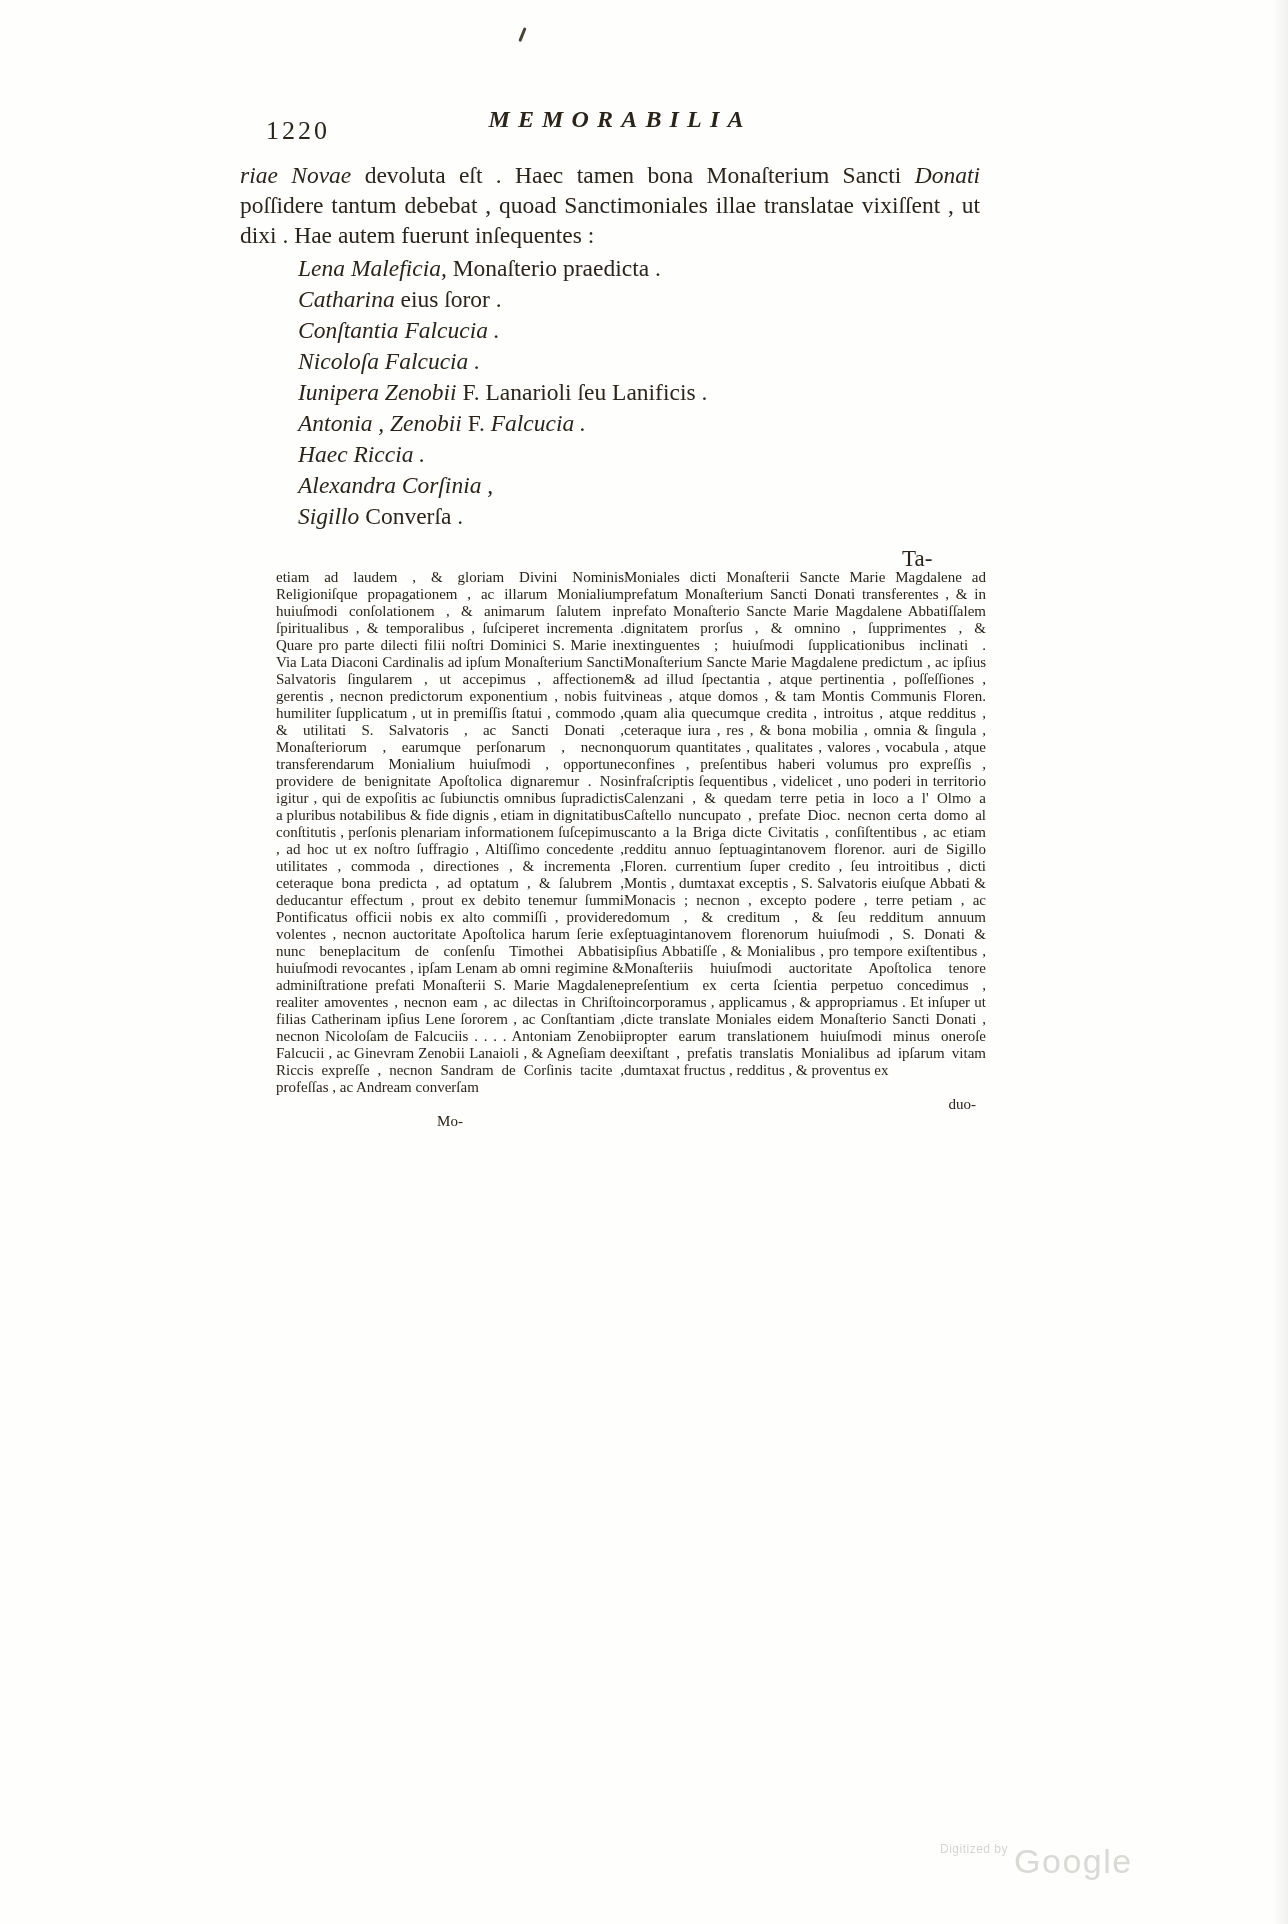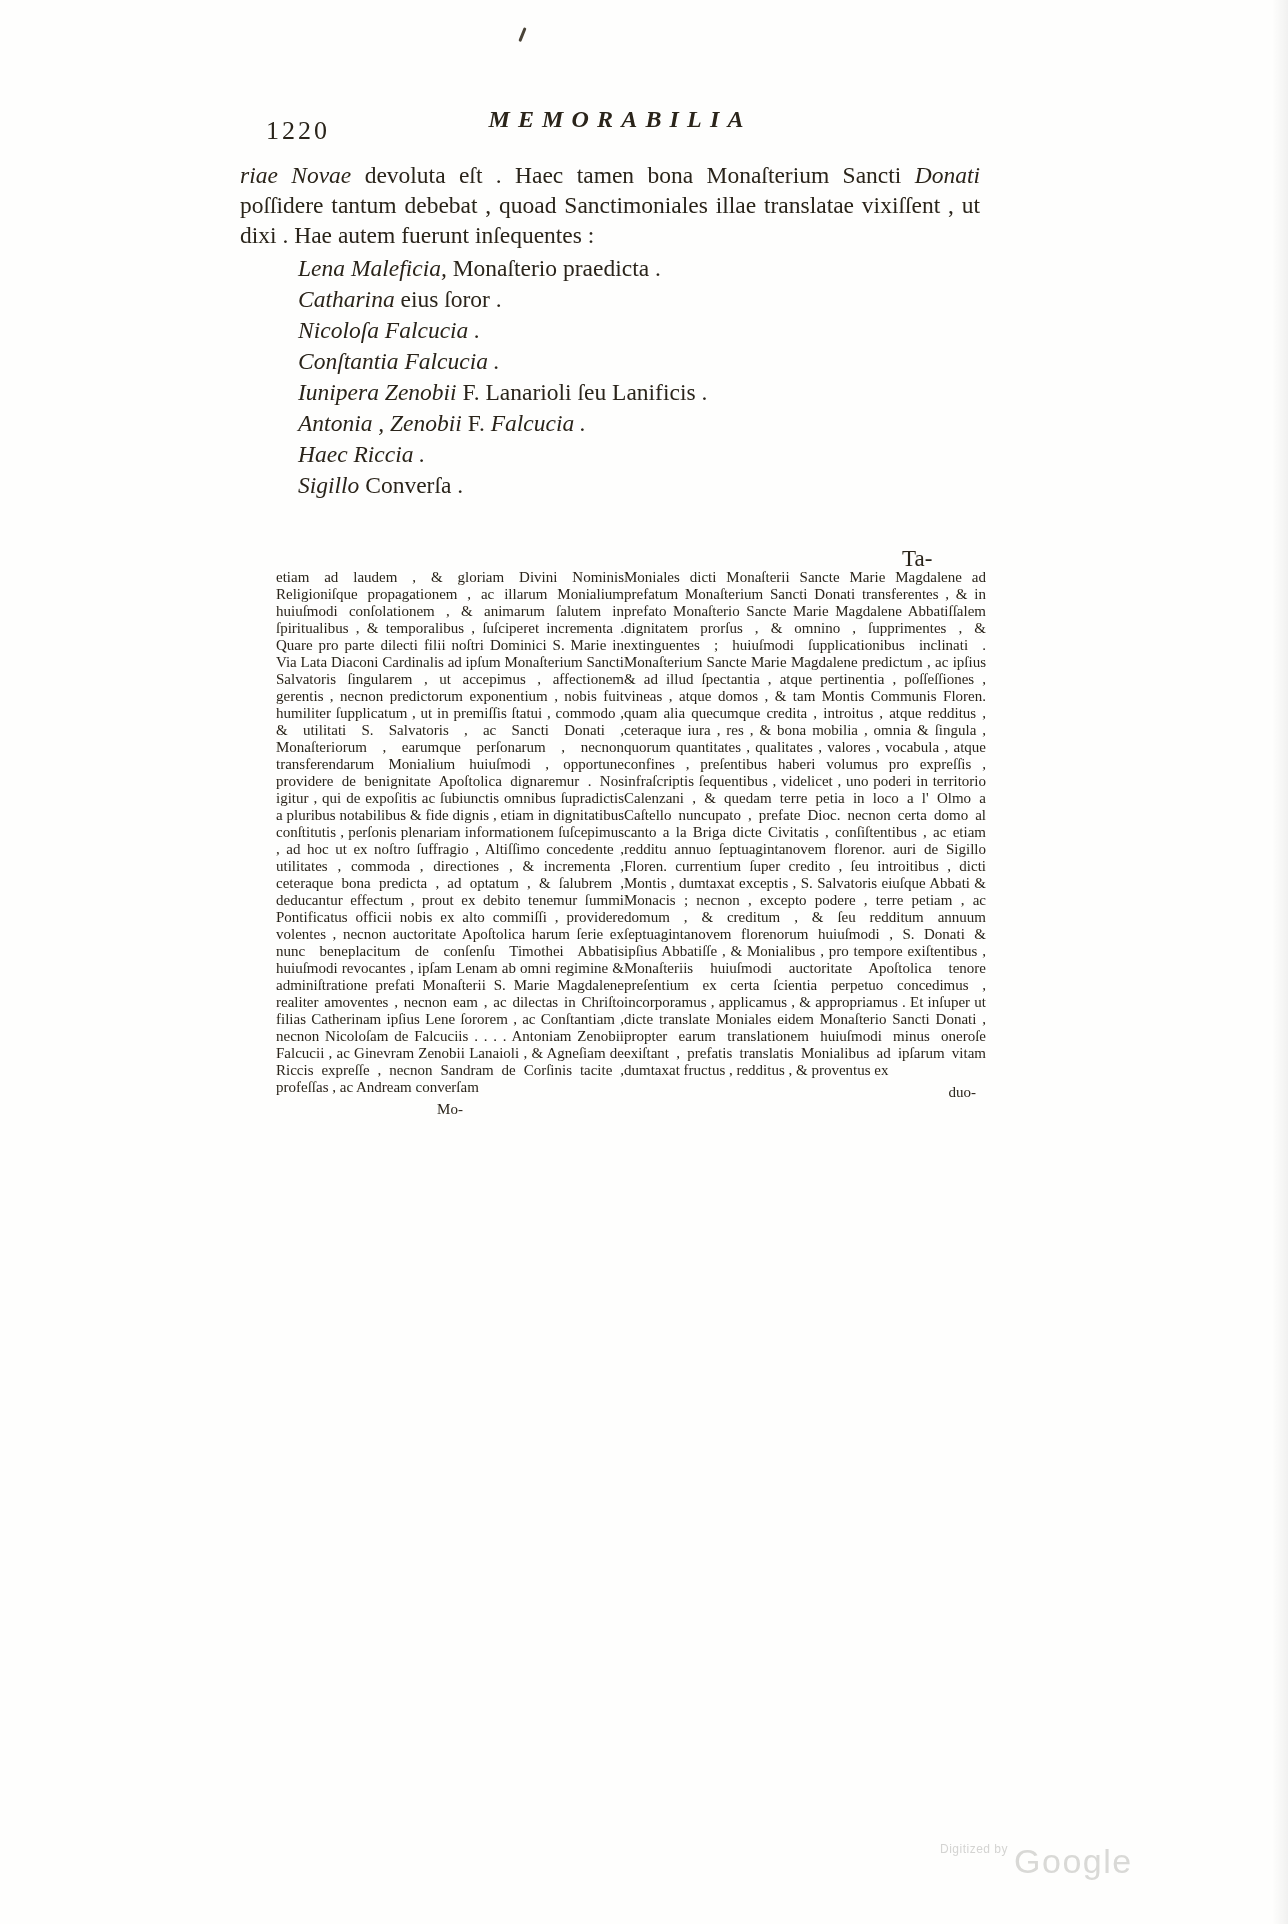--- a/index.html
+++ b/index.html
@@ -71,21 +71,21 @@
   .columns {
     position: absolute;
     left: 228px; top: 569px;
     width: 758px;
     display: flex;
     justify-content: flex-end;
   }
   .col { font-size: 15px; line-height: 17px; text-align: justify; }
   .col-left  { width: 348px; }
   .col-right { width: 362px; }
-  .col-catch { margin-top: 5px; font-size: 15px; }
+  .col-catch { margin-top: 17px; font-size: 15px; }
   .catch-center { text-align: center; }
   .catch-right  { text-align: right; padding-right: 10px; }
   .watermark {
     position: absolute;
     left: 940px; top: 1842px;
     display: flex;
     align-items: flex-start;
     gap: 6px;
     font-family: "Liberation Sans", sans-serif;
   }
@@ -101,25 +101,26 @@
 
   <div class="page-number">1220</div>
 
   <div class="running-title">MEMORABILIA</div>
 
   <div class="main-block">
     <div><span class="it">riae Novae</span><span> devoluta eſt . Haec tamen bona Monaſterium Sancti </span><span class="it">Donati</span><span> poſſidere tantum debebat , quoad Sanctimoniales illae translatae vixiſſent , ut dixi . Hae autem fuerunt inſequentes :</span></div>
     <div class="name-list">
         <div class="list-line"><span class="it">Lena Maleficia,</span><span> Monaſterio praedicta .</span></div>
         <div class="list-line"><span class="it">Catharina</span><span> eius ſoror .</span></div>
+        <div class="list-line"><span class="it">Conſtantia Falcucia .</span></div>
         <div class="list-line"><span class="it">Nicoloſa Falcucia .</span></div>
-        <div class="list-line"><span class="it">Conſtantia Falcucia .</span></div>
         <div class="list-line"><span class="it">Iunipera Zenobii</span><span> F. Lanarioli ſeu Lanificis .</span></div>
         <div class="list-line"><span class="it">Antonia ,</span><span> </span><span class="it">Zenobii</span><span> F. </span><span class="it">Falcucia .</span></div>
         <div class="list-line"><span class="it">Haec Riccia .</span></div>
+        <div class="list-line"><span class="it">Alexandra Corſinia ,</span></div>
         <div class="list-line"><span class="it">Sigillo</span><span> Converſa .</span></div>
       </div>
   </div>
 
   <div class="catchword-ta">Ta-</div>
 
   <div class="columns">
     <div class="col col-left">
       <div>etiam ad laudem , &amp; gloriam Divini Nominis Religioniſque propagationem , ac illarum Monialium huiuſmodi conſolationem , &amp; animarum ſalutem in ſpiritualibus , &amp; temporalibus , ſuſciperet incrementa . Quare pro parte dilecti filii noſtri Dominici S. Marie in Via Lata Diaconi Cardinalis ad ipſum Monaſterium Sancti Salvatoris ſingularem , ut accepimus , affectionem gerentis , necnon predictorum exponentium , nobis fuit humiliter ſupplicatum , ut in premiſſis ſtatui , commodo , &amp; utilitati S. Salvatoris , ac Sancti Donati , Monaſteriorum , earumque perſonarum , necnon transferendarum Monialium huiuſmodi , opportune providere de benignitate Apoſtolica dignaremur . Nos igitur , qui de expoſitis ac ſubiunctis omnibus ſupradictis a pluribus notabilibus &amp; fide dignis , etiam in dignitatibus conſtitutis , perſonis plenariam informationem ſuſcepimus , ad hoc ut ex noſtro ſuffragio , Altiſſimo concedente , utilitates , commoda , directiones , &amp; incrementa , ceteraque bona predicta , ad optatum , &amp; ſalubrem , deducantur effectum , prout ex debito tenemur ſummi Pontificatus officii nobis ex alto commiſſi , providere volentes , necnon auctoritate Apoſtolica harum ſerie ex nunc beneplacitum de conſenſu Timothei Abbatis huiuſmodi revocantes , ipſam Lenam ab omni regimine &amp; adminiſtratione prefati Monaſterii S. Marie Magdalene realiter amoventes , necnon eam , ac dilectas in Chriſto filias Catherinam ipſius Lene ſororem , ac Conſtantiam , necnon Nicoloſam de Falcuciis . . . . Antoniam Zenobii Falcucii , ac Ginevram Zenobii Lanaioli , &amp; Agneſiam de Riccis expreſſe , necnon Sandram de Corſinis tacite , profeſſas , ac Andream converſam</div>
       <div class="col-catch catch-center">Mo-</div>

